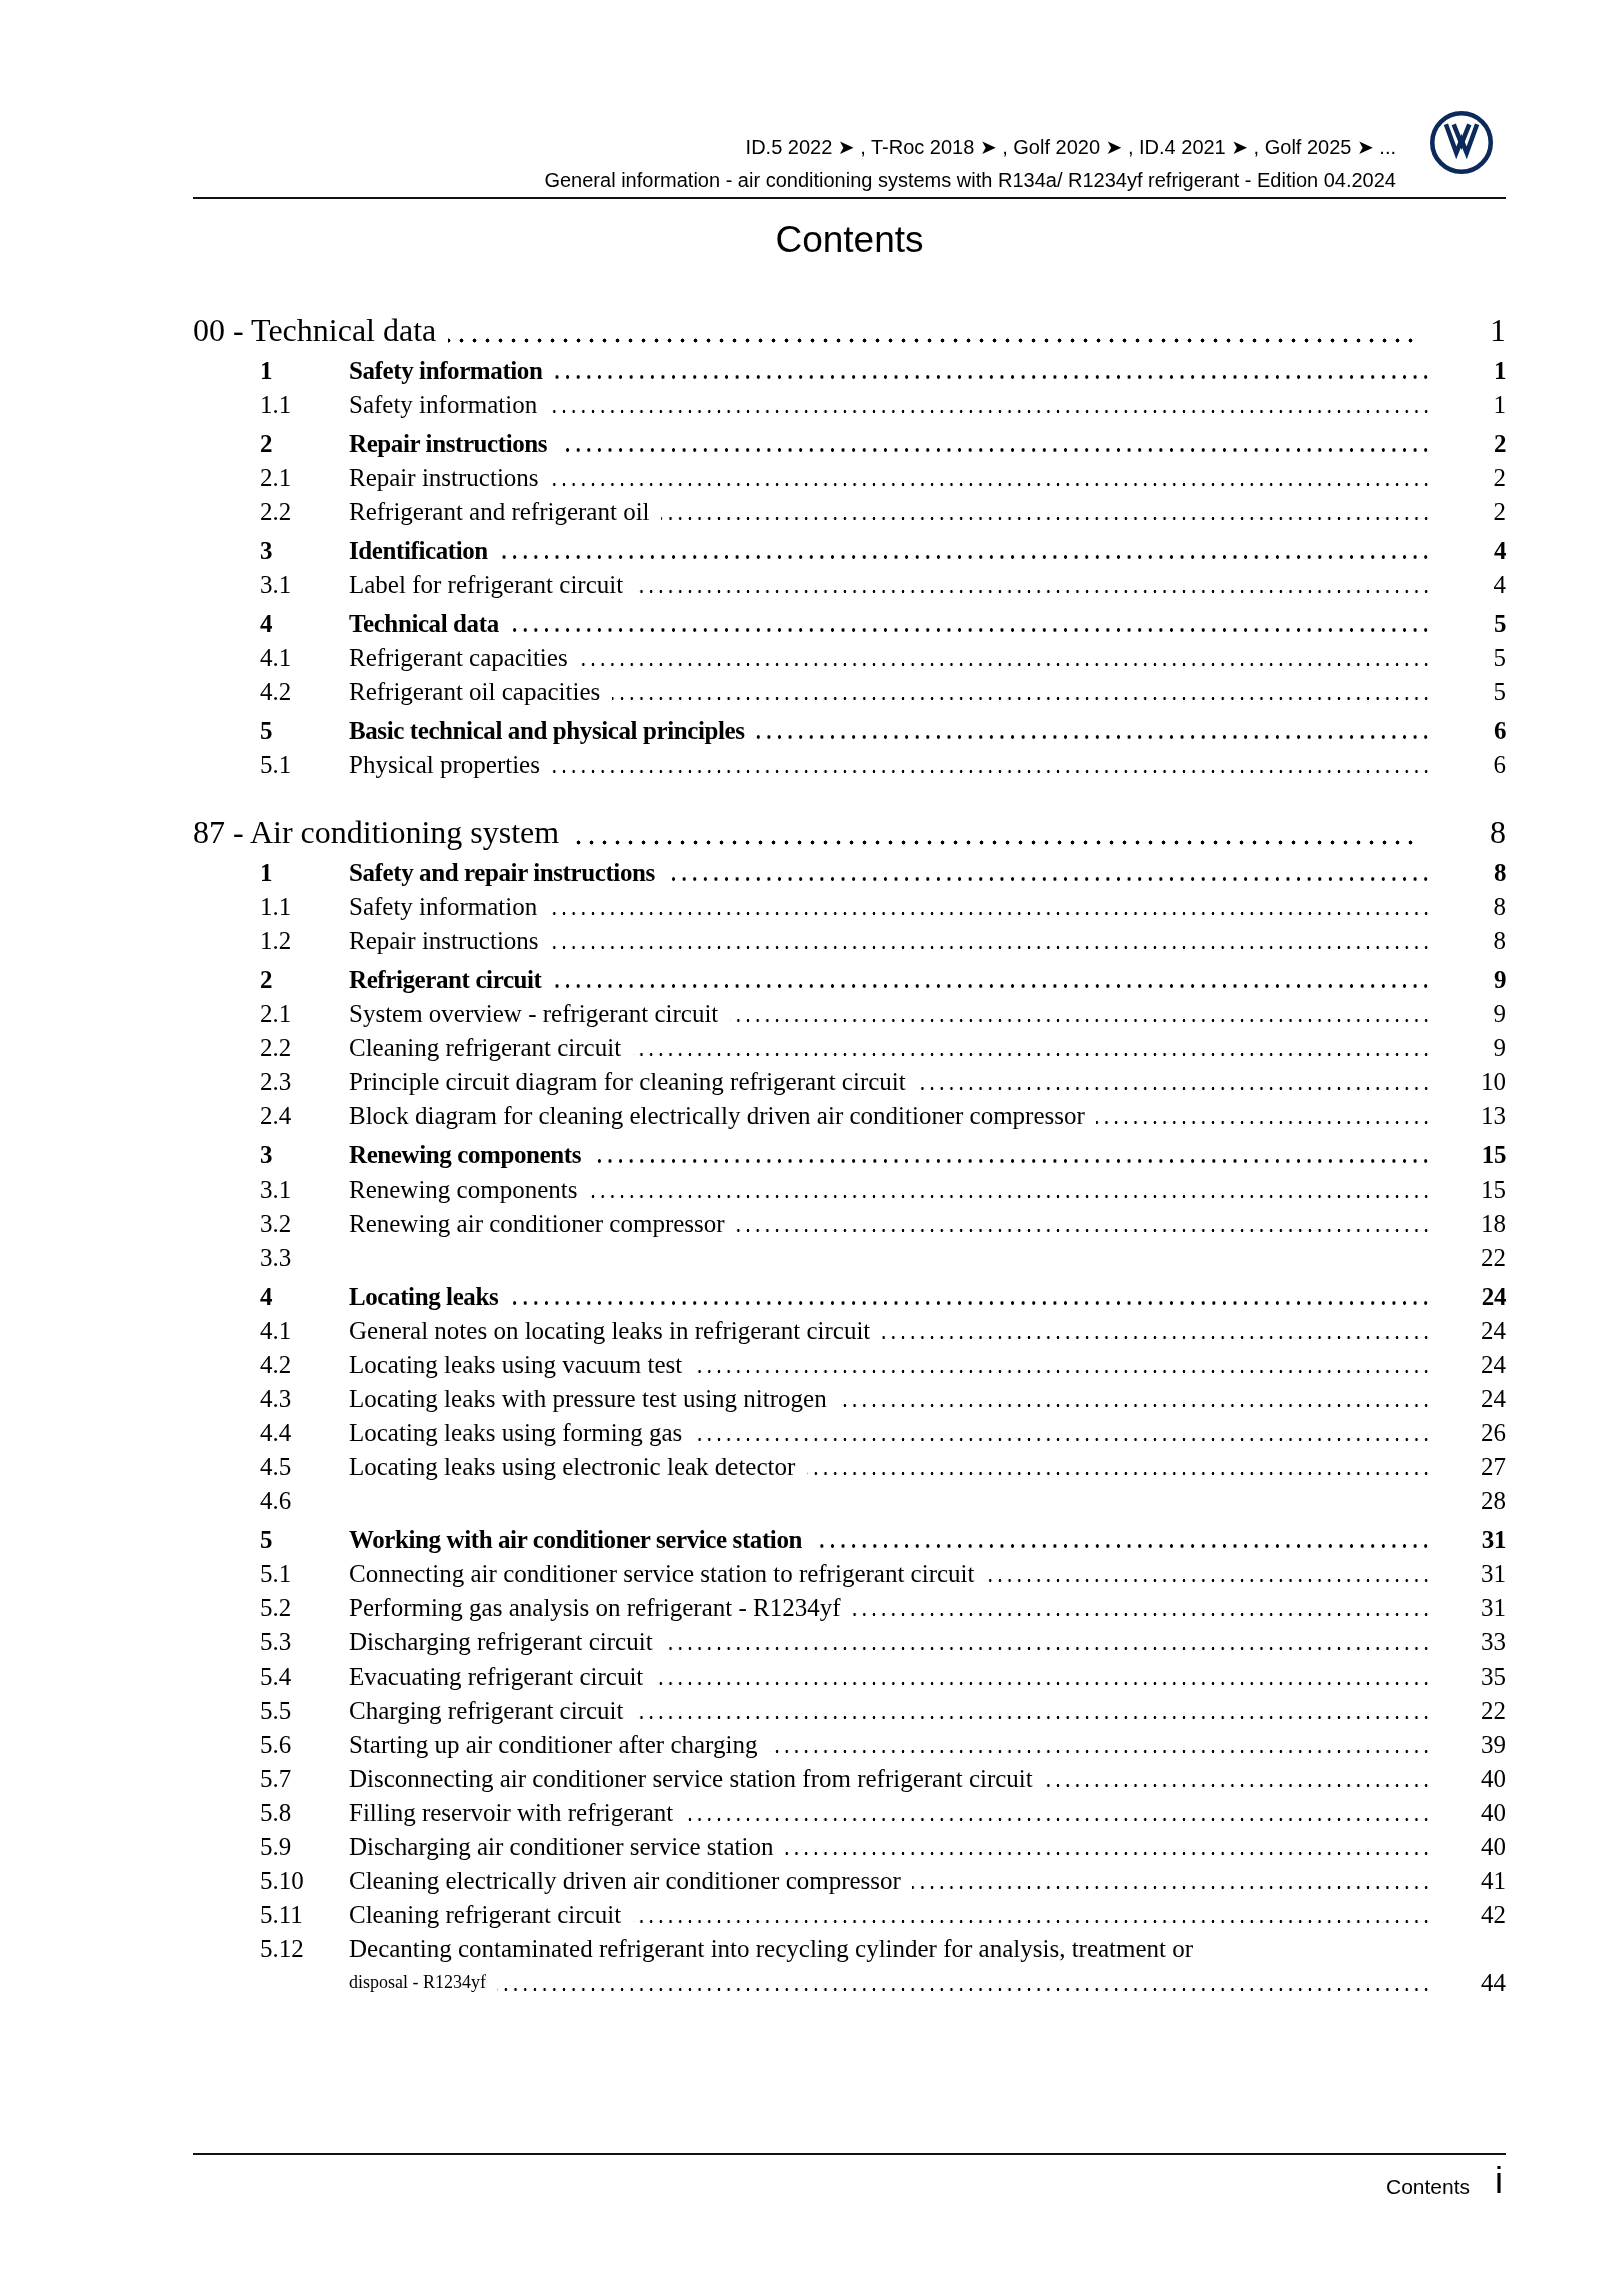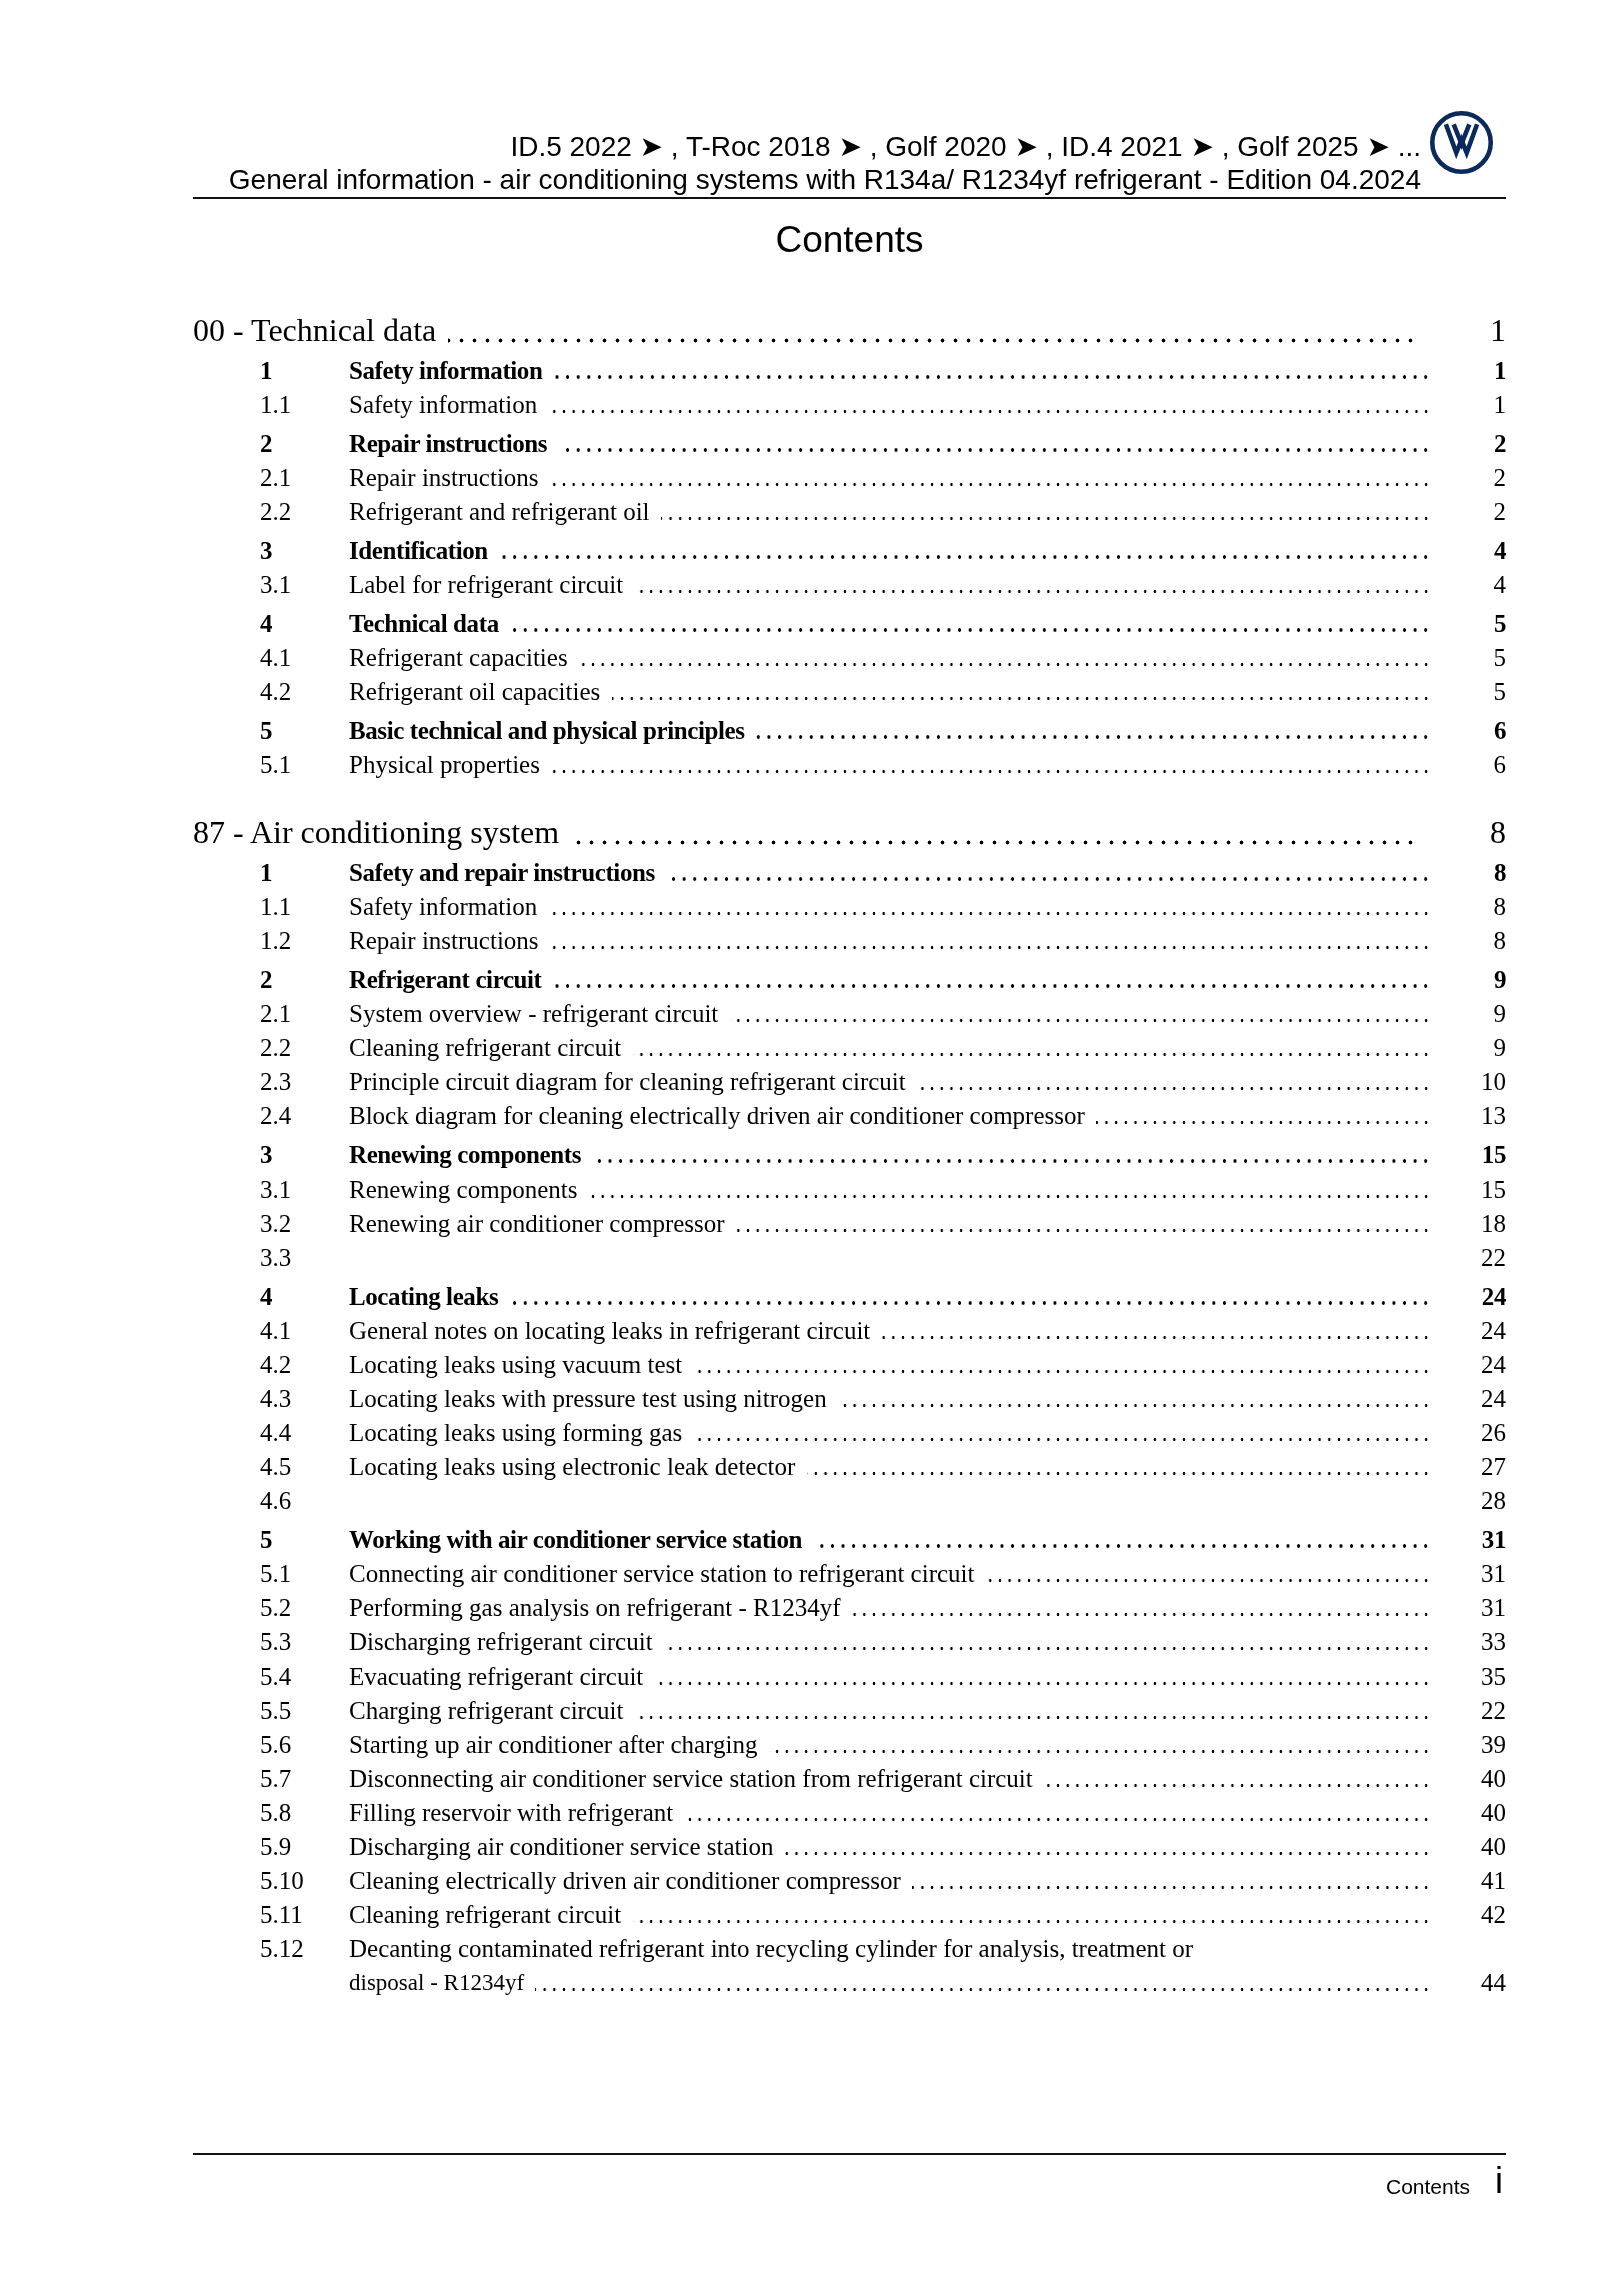--- a/index.html
+++ b/index.html
@@ -1,20 +1,20 @@
 <!DOCTYPE html>
 <html style="font-size:13px"><head>
 <meta charset="utf-8">
 <style>
   html, body { margin:0; padding:0; background:#ffffff; }
   body { width:1623px; height:2295px; position:relative; overflow:hidden;
          font-family:"Liberation Sans", sans-serif; color:#000; }
   .page { position:absolute; left:0; top:0; width:1623px; height:2295px; }
 
-  .hdr-line1, .hdr-line2 { position:absolute; right:202px; font-size:28px; line-height:28px; white-space:nowrap; }
+  .hdr-line1, .hdr-line2 { position:absolute; right:227px; font-size:20px; line-height:28px; white-space:nowrap; }
   .hdr-line1 { top:133px; }
   .hdr-line2 { top:166px; }
   .logo { position:absolute; left:1429px; top:110px; width:65px; height:65px; }
   .rule { position:absolute; left:193px; width:1313px; height:2.4px; background:#111; }
   .rule.top { top:197px; }
   .rule.bottom { top:2153px; }
 
   .title { position:absolute; left:193px; width:1313px; top:218px; text-align:center; font-size:37px; line-height:44px; }
 
   .toc { position:absolute; left:193px; top:0; width:1313px; }
@@ -29,21 +29,21 @@
   .row.sec .text .t, .row.sec .num, .row.sec .pg { font-weight:bold; letter-spacing:-0.4px; }
   .row.sec .text .dots { background-image:radial-gradient(circle, #000 1.6px, transparent 1.9px); background-size:10.6px 4px; height:4px; }
 
   .row.chap { height:41px; }
   .row.chap .text { left:0; font-size:32px; line-height:37px; }
   .row.chap .pg { font-size:32px; line-height:37px; }
   .row.chap .text .dots { background-image:radial-gradient(circle, #000 1.8px, transparent 2.1px); background-size:13px 4.9px; height:4.9px; right:89px; bottom:6.5px; }
 
   .row.wrap { height:68px; }
   .row.wrap .text { white-space:normal; overflow:visible; }
-  .row.wrap .line2 { position:absolute; left:156px; right:0; top:34px; font-size:23px; line-height:29px; white-space:nowrap; overflow:hidden; }
+  .row.wrap .line2 { position:absolute; left:156px; right:0; top:34px; font-size:18px; line-height:29px; white-space:nowrap; overflow:hidden; }
   .row.wrap .line2 .t { background:#fff; padding-right:11.4px; position:relative; z-index:2; }
   .row.wrap .line2 .dots { position:absolute; left:0; right:75px; bottom:5.7px; height:3.2px;
         background-image:radial-gradient(circle, #000 1.3px, transparent 1.5px);
         background-size:9.7px 3.2px; background-repeat:repeat-x; background-position:right center; z-index:1; }
   .row.wrap .pg { top:34px; }
 
   .footer-label { position:absolute; left:1386px; top:2175px; font-size:21px; line-height:24px; }
   .footer-page { position:absolute; left:1495px; top:2162px; font-size:36px; line-height:37px; }
 </style>
 </head>

